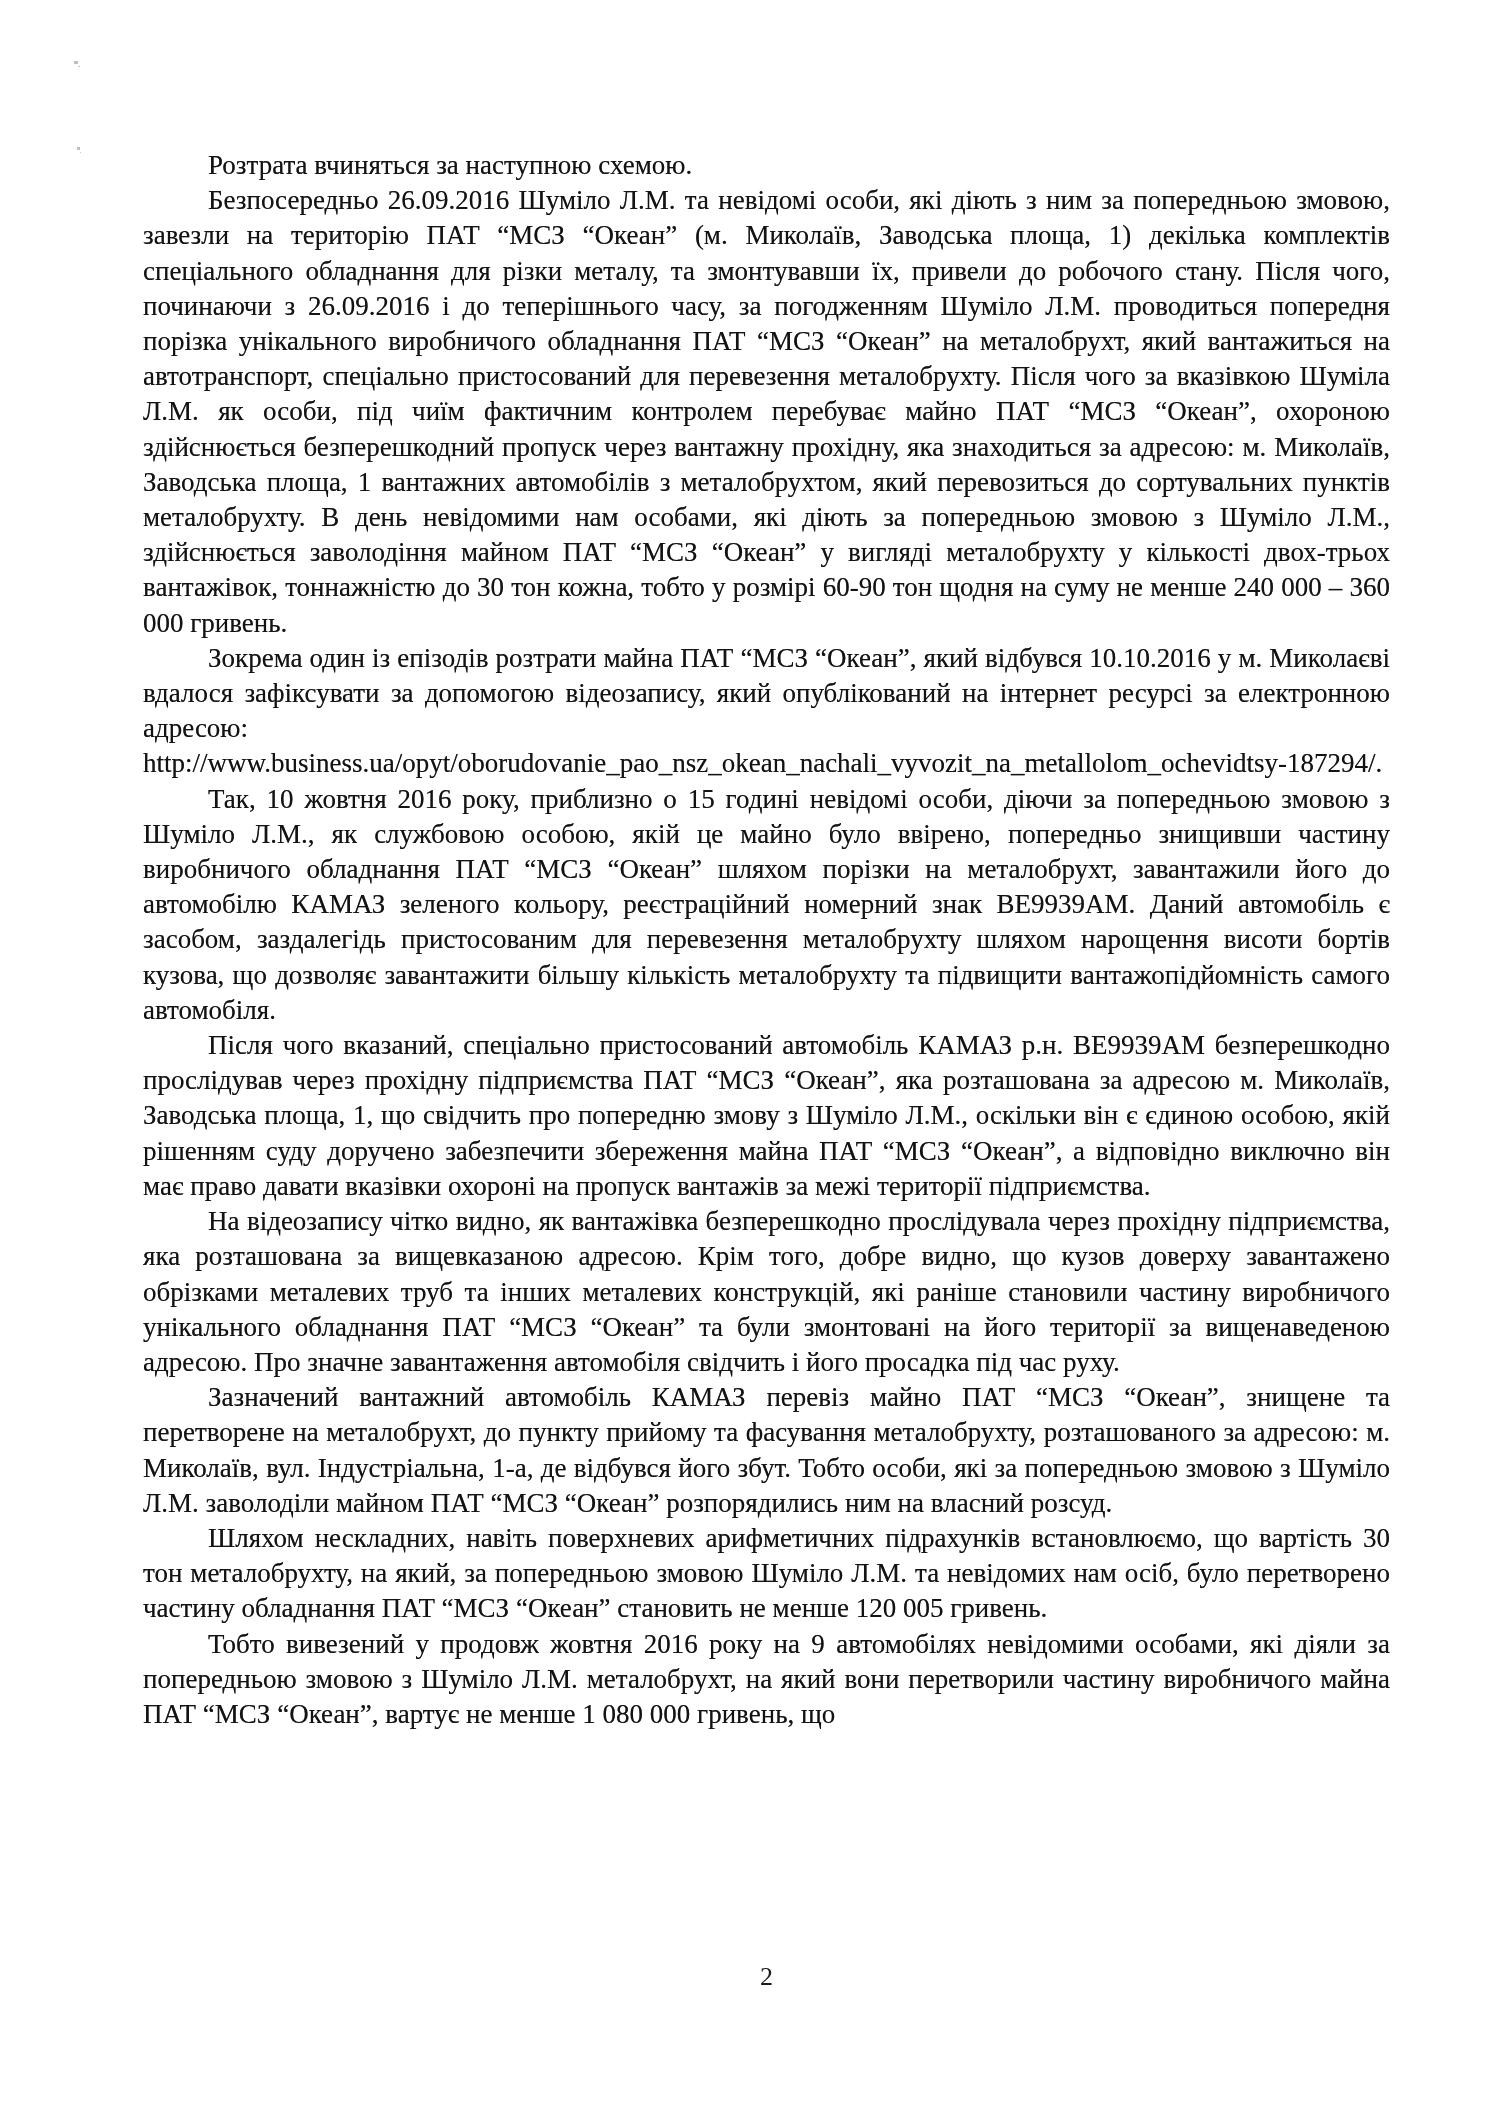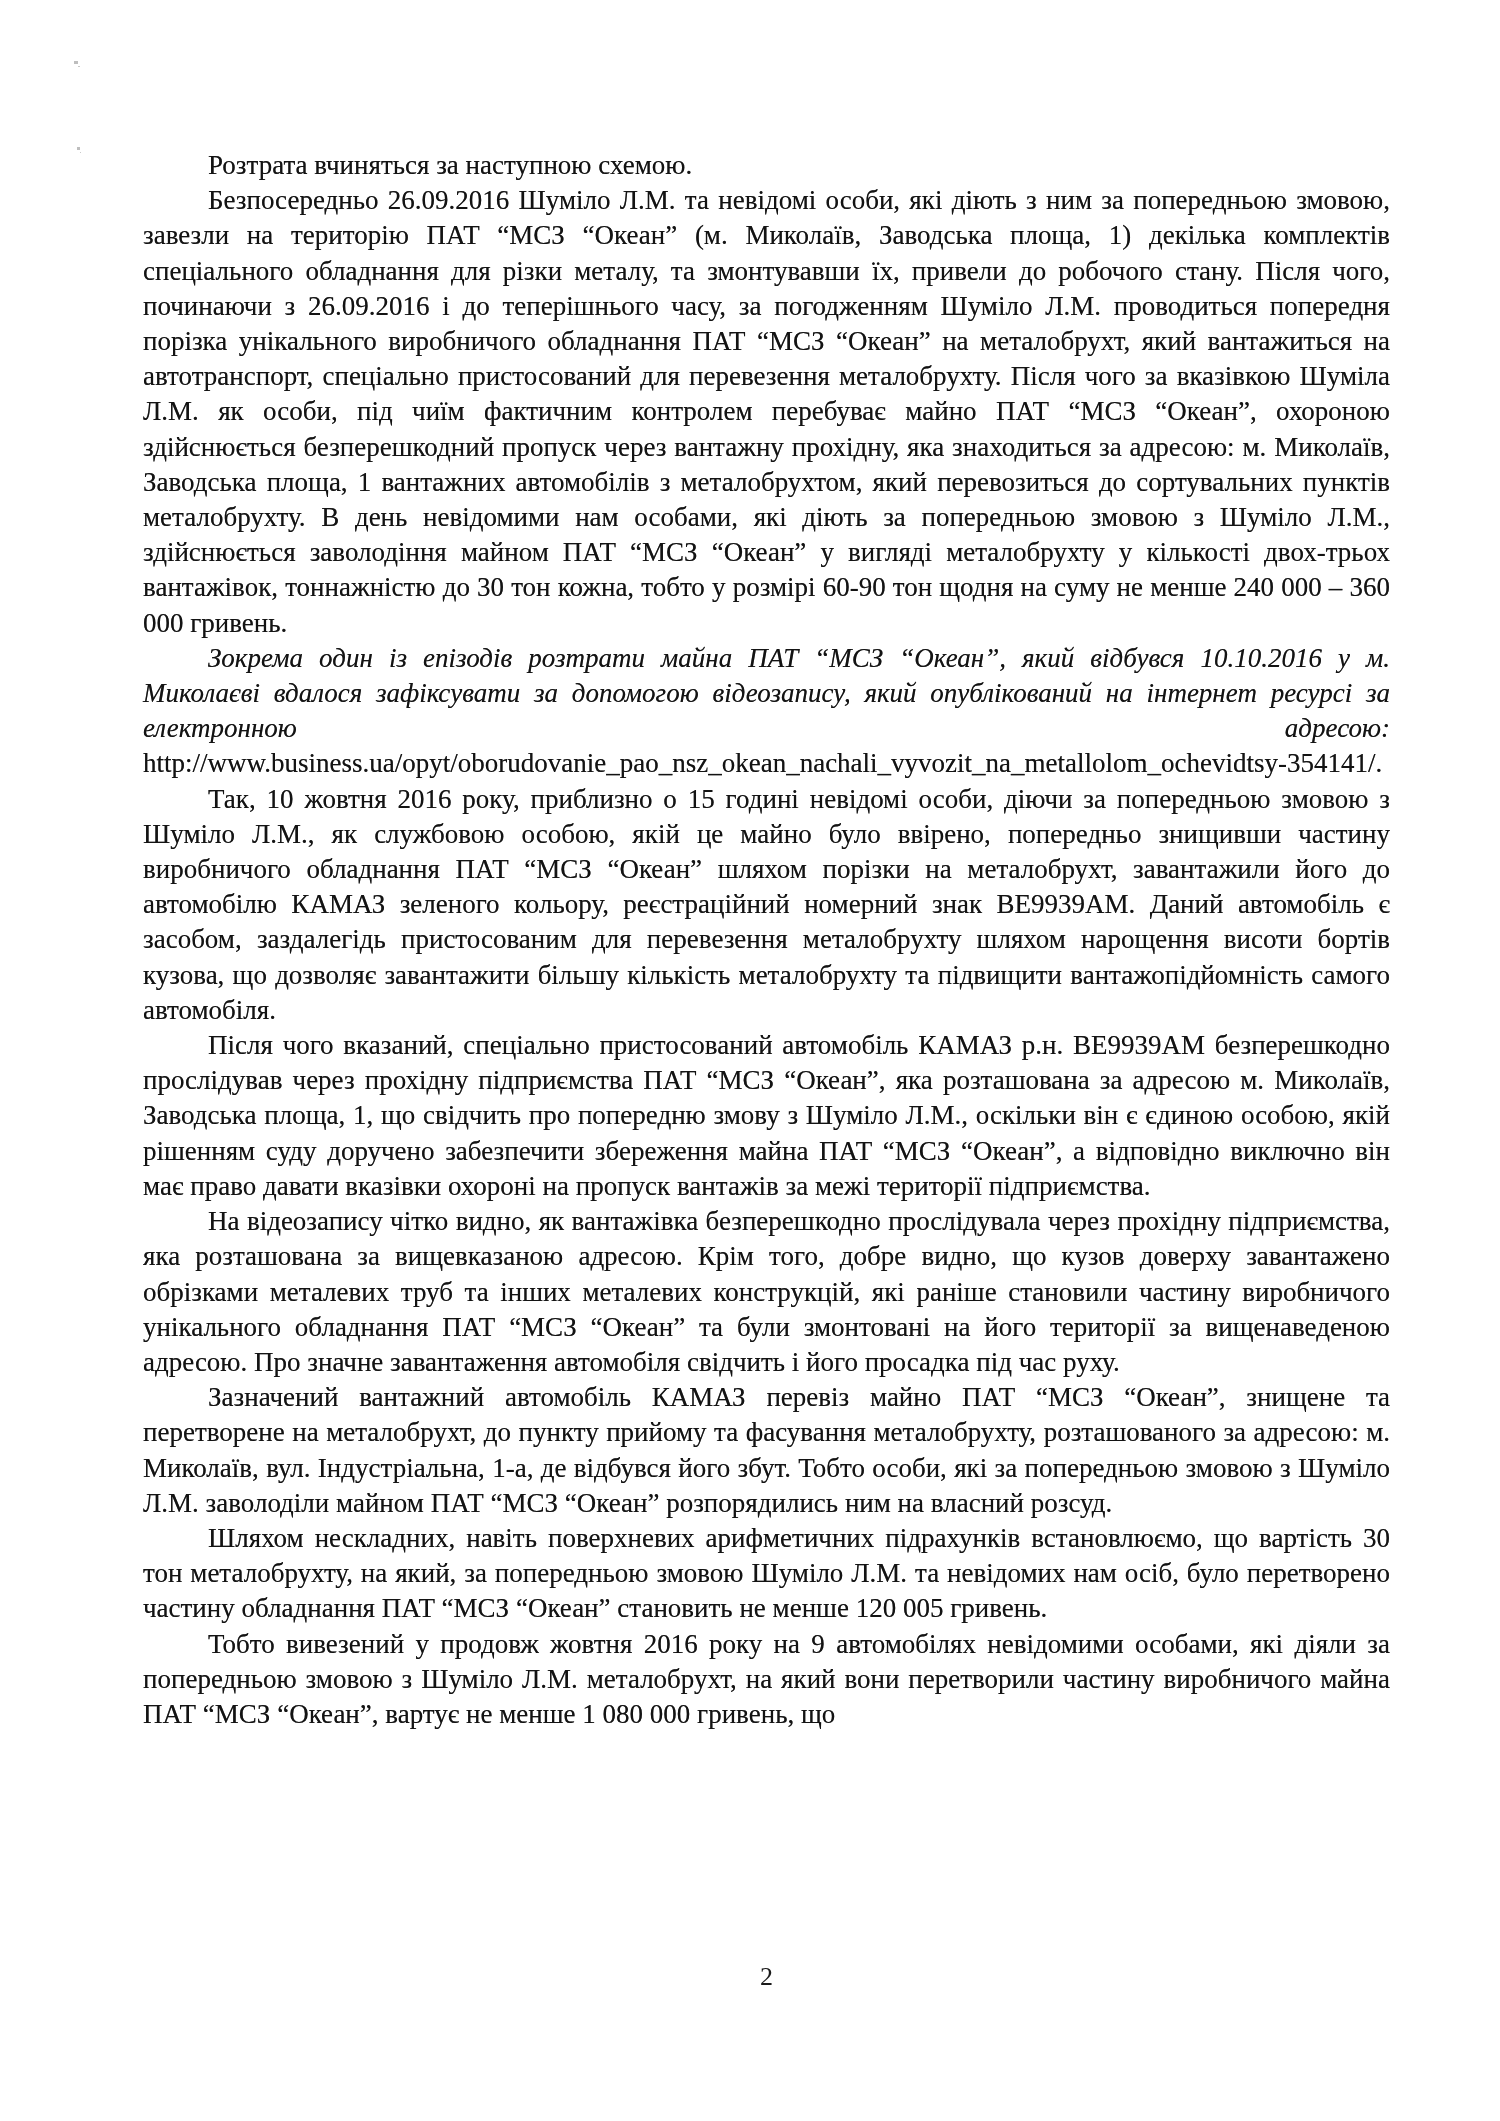--- a/index.html
+++ b/index.html
@@ -26,21 +26,20 @@
     text-align: justify;
     text-shadow: 0 0 0.6px rgba(0,0,0,0.55);
   }
   .para {
     margin: 0;
     padding: 0;
     text-indent: 65px;
   }
   .para.force-justify {
     text-align-last: justify;
-    font-style: italic;
   }
   .para.url-line {
     text-indent: 0;
     word-break: break-all;
   }
   .page-number {
     position: absolute;
     top: 1962px;
     left: 143px;
     width: 1247px;
@@ -62,21 +61,21 @@
 <body>
 
 <div class="page">
   <div class="speck s1"></div>
   <div class="speck s2"></div>
 
   <div class="content">
     <p class="para">Розтрата вчиняться за наступною схемою.</p>
     <p class="para">Безпосередньо 26.09.2016 Шуміло Л.М. та невідомі особи, які діють з ним за попередньою змовою, завезли на територію ПАТ “МСЗ “Океан” (м. Миколаїв, Заводська площа, 1) декілька комплектів спеціального обладнання для різки металу, та змонтувавши їх, привели до робочого стану. Після чого, починаючи з 26.09.2016 і до теперішнього часу, за погодженням Шуміло Л.М. проводиться попередня порізка унікального виробничого обладнання ПАТ “МСЗ “Океан” на металобрухт, який вантажиться на автотранспорт, спеціально пристосований для перевезення металобрухту. Після чого за вказівкою Шуміла Л.М. як особи, під чиїм фактичним контролем перебуває майно ПАТ “МСЗ “Океан”, охороною здійснюється безперешкодний пропуск через вантажну прохідну, яка знаходиться за адресою: м. Миколаїв, Заводська площа, 1 вантажних автомобілів з металобрухтом, який перевозиться до сортувальних пунктів металобрухту. В день невідомими нам особами, які діють за попередньою змовою з Шуміло Л.М., здійснюється заволодіння майном ПАТ “МСЗ “Океан” у вигляді металобрухту у кількості двох-трьох вантажівок, тоннажністю до 30 тон кожна, тобто у розмірі 60-90 тон щодня на суму не менше 240 000 – 360 000 гривень.</p>
     <p class="para force-justify">Зокрема один із епізодів розтрати майна ПАТ “МСЗ “Океан”, який відбувся 10.10.2016 у м. Миколаєві вдалося зафіксувати за допомогою відеозапису, який опублікований на інтернет ресурсі за електронною адресою:</p>
-    <p class="para url-line">http://www.business.ua/opyt/oborudovanie_pao_nsz_okean_nachali_vyvozit_na_metallolom_ochevidtsy-354141/.</p>
+    <p class="para url-line">http://www.business.ua/opyt/oborudovanie_pao_nsz_okean_nachali_vyvozit_na_metallolom_ochevidtsy-187294/.</p>
     <p class="para">Так, 10 жовтня 2016 року, приблизно о 15 годині невідомі особи, діючи за попередньою змовою з Шуміло Л.М., як службовою особою, якій це майно було ввірено, попередньо знищивши частину виробничого обладнання ПАТ “МСЗ “Океан” шляхом порізки на металобрухт, завантажили його до автомобілю КАМАЗ зеленого кольору, реєстраційний номерний знак ВЕ9939АМ. Даний автомобіль є засобом, заздалегідь пристосованим для перевезення металобрухту шляхом нарощення висоти бортів кузова, що дозволяє завантажити більшу кількість металобрухту та підвищити вантажопідйомність самого автомобіля.</p>
     <p class="para">Після чого вказаний, спеціально пристосований автомобіль КАМАЗ р.н. ВЕ9939АМ безперешкодно прослідував через прохідну підприємства ПАТ “МСЗ “Океан”, яка розташована за адресою м. Миколаїв, Заводська площа, 1, що свідчить про попередню змову з Шуміло Л.М., оскільки він є єдиною особою, якій рішенням суду доручено забезпечити збереження майна ПАТ “МСЗ “Океан”, а відповідно виключно він має право давати вказівки охороні на пропуск вантажів за межі території підприємства.</p>
     <p class="para">На відеозапису чітко видно, як вантажівка безперешкодно прослідувала через прохідну підприємства, яка розташована за вищевказаною адресою. Крім того, добре видно, що кузов доверху завантажено обрізками металевих труб та інших металевих конструкцій, які раніше становили частину виробничого унікального обладнання ПАТ “МСЗ “Океан” та були змонтовані на його території за вищенаведеною адресою. Про значне завантаження автомобіля свідчить і його просадка під час руху.</p>
     <p class="para">Зазначений вантажний автомобіль КАМАЗ перевіз майно ПАТ “МСЗ “Океан”, знищене та перетворене на металобрухт, до пункту прийому та фасування металобрухту, розташованого за адресою: м. Миколаїв, вул. Індустріальна, 1-а, де відбувся його збут. Тобто особи, які за попередньою змовою з Шуміло Л.М. заволоділи майном ПАТ “МСЗ “Океан” розпорядились ним на власний розсуд.</p>
     <p class="para">Шляхом нескладних, навіть поверхневих арифметичних підрахунків встановлюємо, що вартість 30 тон металобрухту, на який, за попередньою змовою Шуміло Л.М. та невідомих нам осіб, було перетворено частину обладнання ПАТ “МСЗ “Океан” становить не менше 120 005 гривень.</p>
     <p class="para">Тобто вивезений у продовж жовтня 2016 року на 9 автомобілях невідомими особами, які діяли за попередньою змовою з Шуміло Л.М. металобрухт, на який вони перетворили частину виробничого майна ПАТ “МСЗ “Океан”, вартує не менше 1 080 000 гривень, що</p>
   </div>
 
   <div class="page-number">2</div>
 </div>

